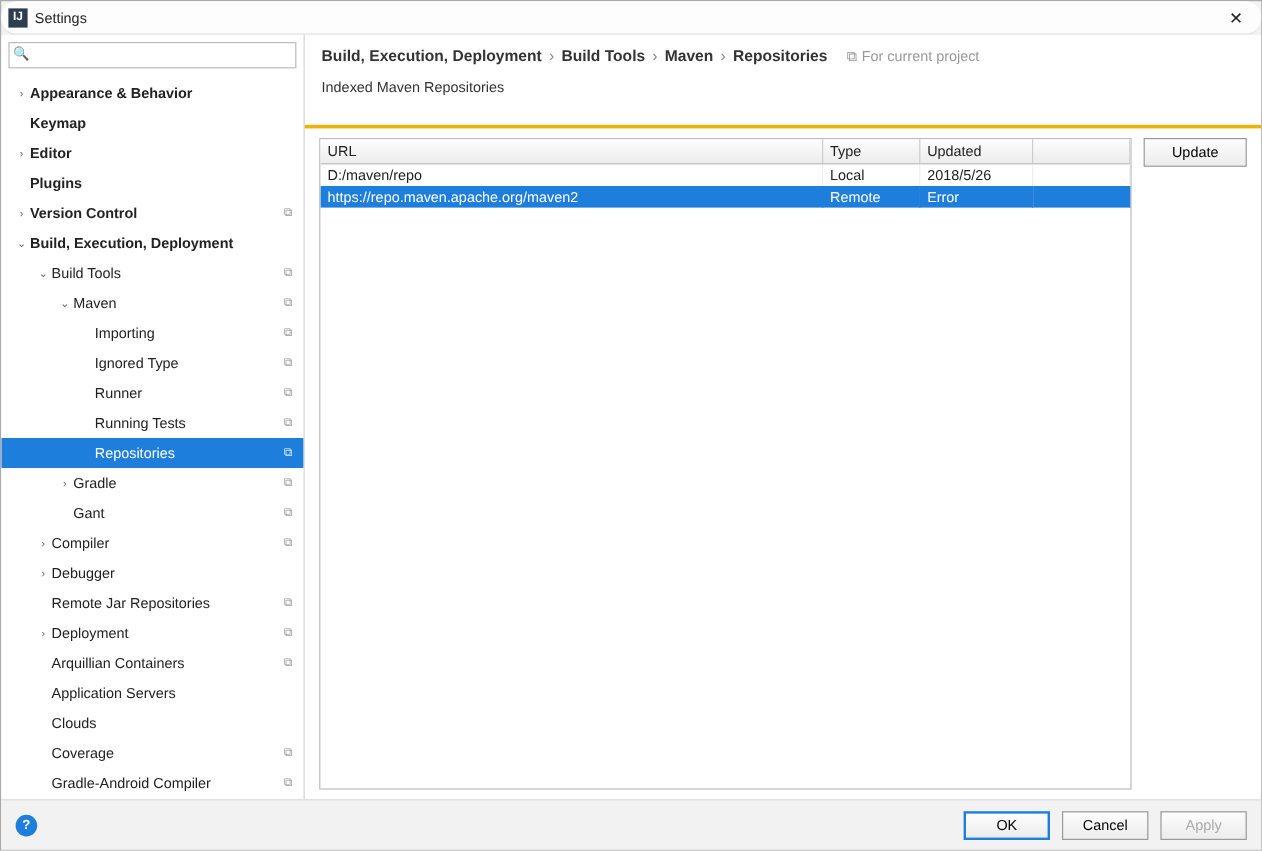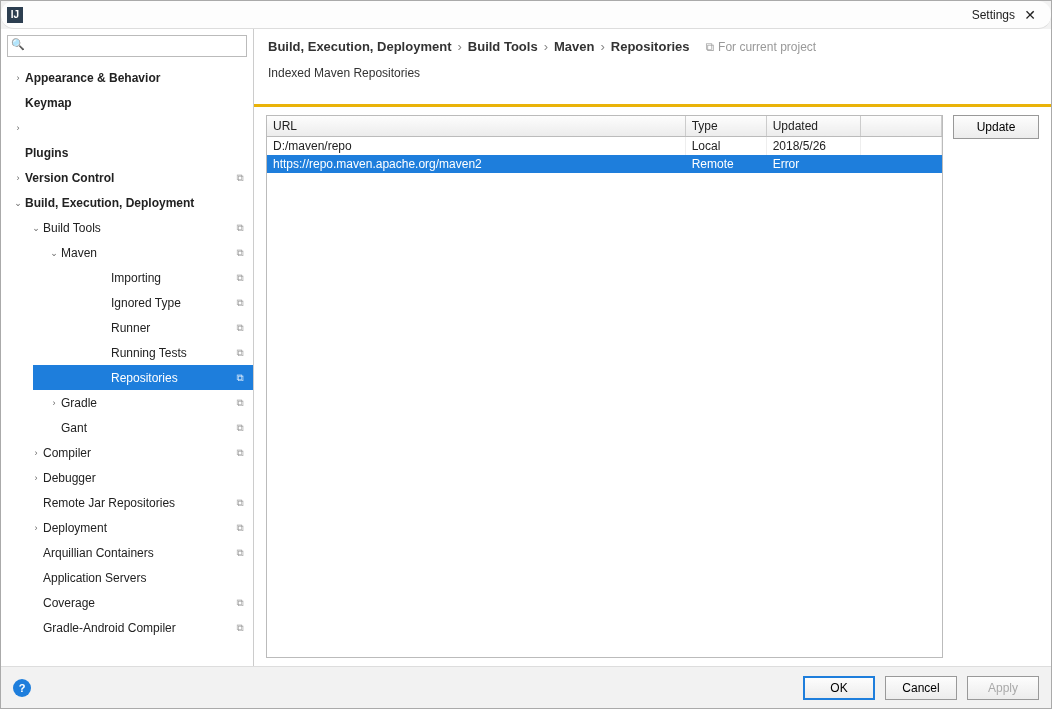--- a/index.html
+++ b/index.html
@@ -1,39 +1,39 @@
 <!DOCTYPE html>
 <html><head>
 <meta charset="utf-8">
 <style>
 * { box-sizing: border-box; margin: 0; padding: 0; }
 body { font-family: "Segoe UI", Arial, sans-serif; font-size: 12px; background: #fff; color: #222; }
 .window { width: 1052px; height: 709px; border: 1px solid #aaa; display: flex; flex-direction: column; background: #f2f2f2; }
 .titlebar { height: 28px; display: flex; align-items: center; padding: 0 6px; background: #fdfdfd; border-bottom: 1px solid #ddd; border-radius: 13px; }
 .titlebar .icon { width: 16px; height: 16px; background: #2c3e50; display: inline-flex; align-items: center; justify-content: center; color: #fff; font-weight: bold; font-size: 10px; margin-right: 6px; }
-.titlebar .title { flex: 1; font-size: 12px; text-align: right; }
+.titlebar .title { flex: 1; font-size: 12px; }
 .titlebar .close { width: 30px; text-align: center; font-size: 14px; cursor: pointer; }
 .body { flex: 1; display: flex; overflow: hidden; }
 .sidebar { width: 253px; border-right: 1px solid #ccc; display: flex; flex-direction: column; background: #fff; }
 .search-wrap { padding: 6px; }
 .search { width: 100%; height: 22px; border: 1px solid #bbb; padding: 0 4px 0 20px; font-size: 12px; background: #fff; }
 .search-wrap { position: relative; }
 .search-wrap .sicon { position: absolute; left: 10px; top: 9px; color: #888; font-size: 11px; }
 .tree { flex: 1; overflow-y: auto; padding-top: 2px; }
 .titem { display: flex; align-items: center; height: 25px; padding-right: 6px; cursor: pointer; }
 .titem .arrow { width: 14px; text-align: center; color: #666; font-size: 9px; }
 .titem .label { flex: 1; }
 .titem .badge { width: 14px; height: 14px; color: #999; font-size: 10px; display: flex; align-items: center; justify-content: center; }
 .titem.bold .label { font-weight: 600; }
 .titem.selected { background: #1e7edc; color: #fff; }
 .titem.selected .badge { color: #e0eefc; }
 .ind0 { padding-left: 10px; }
 .ind1 { padding-left: 28px; }
 .ind2 { padding-left: 46px; }
-.ind3 { padding-left: 64px; margin-left: 32px; }
+.ind3 { padding-left: 64px; }
 .main { flex: 1; display: flex; flex-direction: column; background: #fff; }
 .breadcrumb { padding: 10px 14px 8px; display: flex; align-items: center; gap: 6px; font-size: 13px; color: #333; }
 .breadcrumb .bc { font-weight: 600; }
 .breadcrumb .sep { color: #888; }
 .breadcrumb .hint { margin-left: 10px; color: #999; font-size: 12px; display: flex; align-items: center; gap: 4px; }
 .section-label { padding: 4px 14px 24px; border-bottom: 3px solid #eab308; color: #333; }
 .content-row { flex: 1; display: flex; padding: 8px 12px; gap: 10px; overflow: hidden; }
 .table-wrap { flex: 1; border: 1px solid #bbb; background: #fff; overflow: hidden; }
 table { width: 100%; border-collapse: collapse; font-size: 12px; }
 thead th { background: linear-gradient(#fdfdfd,#ececec); border-bottom: 1px solid #bbb; border-right: 1px solid #ccc; padding: 3px 6px; font-weight: normal; text-align: left; }
@@ -69,20 +69,21 @@
           <div class="titem ind0 bold">
             <span class="arrow">›</span>
             <span class="label">Appearance &amp; Behavior</span>
           </div>
           <div class="titem ind0 bold">
             <span class="arrow"></span>
             <span class="label">Keymap</span>
           </div>
           <div class="titem ind0 bold">
             <span class="arrow">›</span>
+            <span class="label">Editor</span>
           </div>
           <div class="titem ind0 bold">
             <span class="arrow"></span>
             <span class="label">Plugins</span>
           </div>
           <div class="titem ind0 bold">
             <span class="arrow">›</span>
             <span class="label">Version Control</span>
             <span class="badge">⧉</span>
           </div>
@@ -155,20 +156,24 @@
             <span class="badge">⧉</span>
           </div>
           <div class="titem ind1">
             <span class="arrow"></span>
             <span class="label">Arquillian Containers</span>
             <span class="badge">⧉</span>
           </div>
           <div class="titem ind1">
             <span class="arrow"></span>
             <span class="label">Application Servers</span>
+          </div>
+          <div class="titem ind1">
+            <span class="arrow"></span>
+            <span class="label">Clouds</span>
           </div>
           <div class="titem ind1">
             <span class="arrow"></span>
             <span class="label">Coverage</span>
             <span class="badge">⧉</span>
           </div>
           <div class="titem ind1">
             <span class="arrow"></span>
             <span class="label">Gradle-Android Compiler</span>
             <span class="badge">⧉</span>

